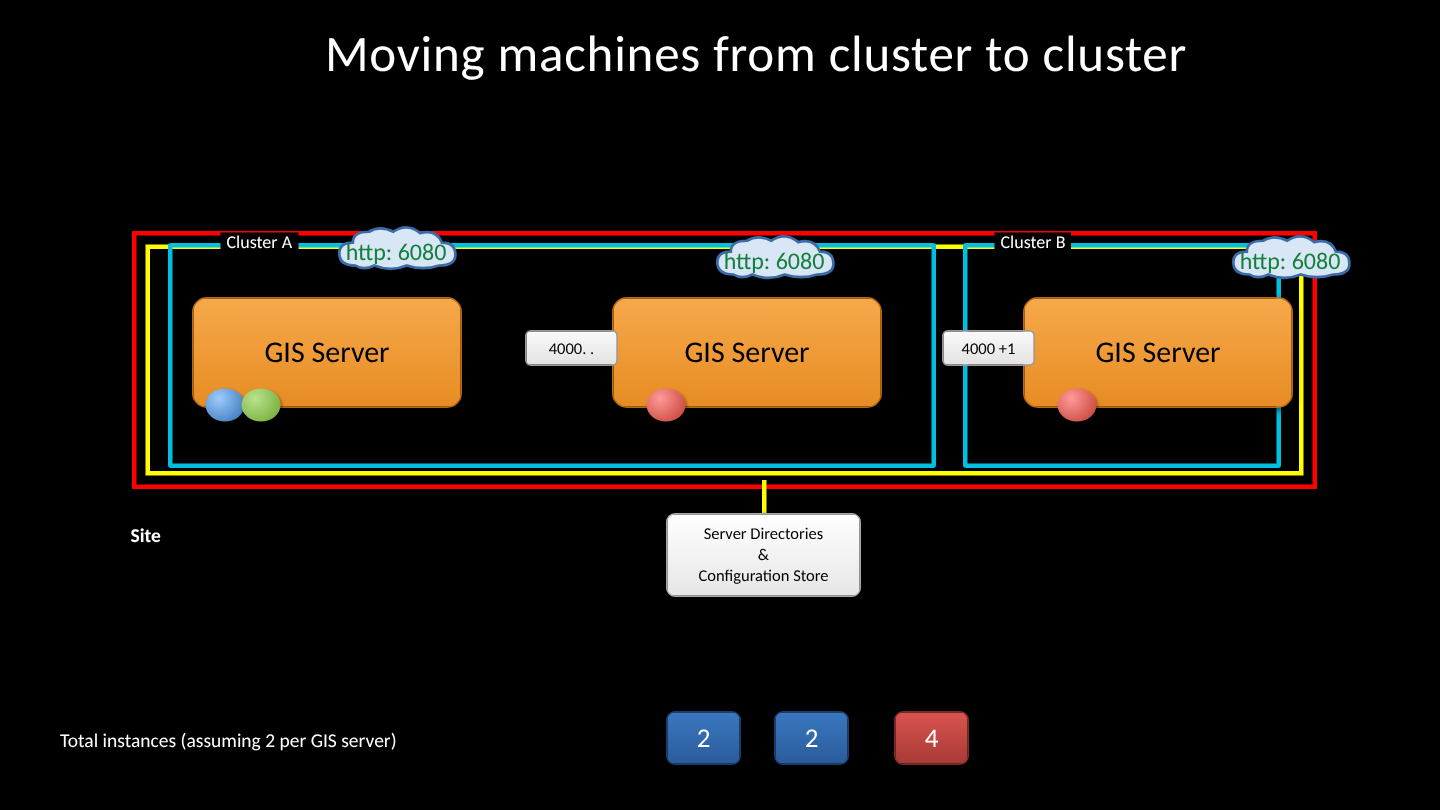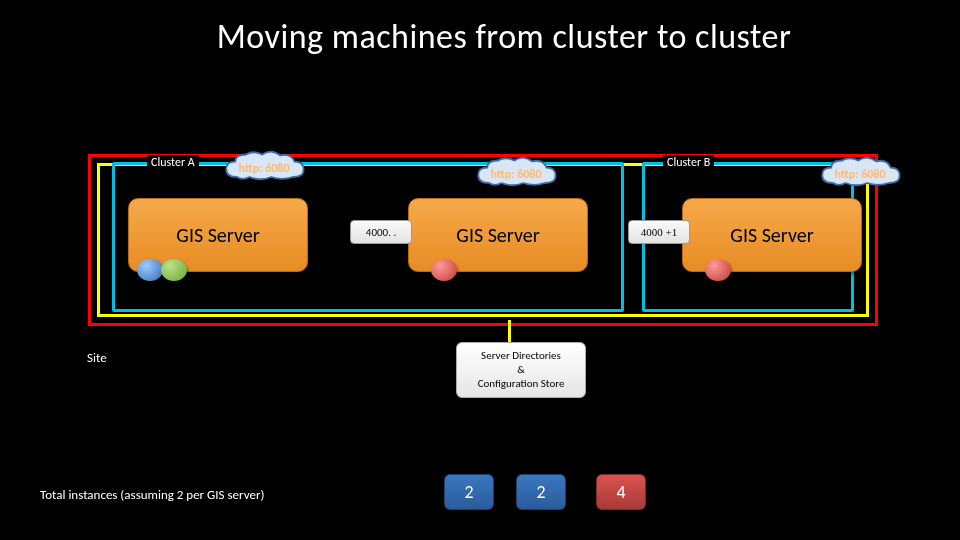--- a/index.html
+++ b/index.html
@@ -44,20 +44,21 @@
     border: 3px solid #ffff00;
   }
   .site-label {
     position: absolute;
     left: -6px;
     bottom: -42px;
     background: #000;
     color: #fff;
     font-size: 13px;
     padding: 0 2px;
+    font-weight: bold;
   }
   
   .cluster {
     position: absolute;
     border: 3px solid #00bfe0;
     border-radius: 2px;
   }
   .cluster-a {
     left: 12px;
     top: -4px;
@@ -81,23 +82,23 @@
   }
   .cluster-a .cluster-label { left: 32px; text-align: center; }
   .cluster-b .cluster-label { left: 18px; }
 
   
   .cloud {
     position: absolute;
     z-index: 15;
     width: 96px;
     height: 36px;
-    color: #fdba74;
-    font-size: 12px;
-    font-weight: 700;
+    color: #15803d;
+    font-size: 16px;
+    font-weight: 400;
     display: flex;
     align-items: center;
     justify-content: center;
   }
   .cloud svg { position: absolute; inset: 0; width: 100%; height: 100%; }
   .cloud span { position: relative; z-index: 2; }
 
   
   .gis {
     position: absolute;
@@ -152,21 +153,20 @@
     background: linear-gradient(#fff,#e6e6e6);
     border: 1px solid #aaa;
     border-radius: 6px;
     font-size: 11px;
     text-align: center;
     display: flex;
     align-items: center;
     justify-content: center;
     line-height: 1.25;
     box-shadow: 1px 1px 3px rgba(0,0,0,.5);
-    margin-left: 12px;
   }
   .connector {
     position: absolute;
     width: 3px;
     background: #ffff00;
     left: 508px;
     top: 320px;
     height: 22px;
   }
 
@@ -198,21 +198,21 @@
   
   .gis-1 { left: 128px; top: 198px; }
   .gis-2 { left: 408px; top: 198px; }
   .gis-3 { left: 682px; top: 198px; }
 
   .cloud-1 { left: 216px; top: 150px; }
   .cloud-2 { left: 468px; top: 156px; }
   .cloud-3 { left: 812px; top: 156px; }
 
   .port-1 { left: 326px; top: 220px; }
-  .port-2 { left: 604px; top: 220px; font-family: Liberation Serif, serif; }
+  .port-2 { left: 604px; top: 220px; }
 </style>
 </head>
 <body>
 
 <div class="title">Moving machines from cluster to cluster</div>
 
 <div class="site-outer">
   <div class="site-inner">
 
     <div class="cluster cluster-a">

